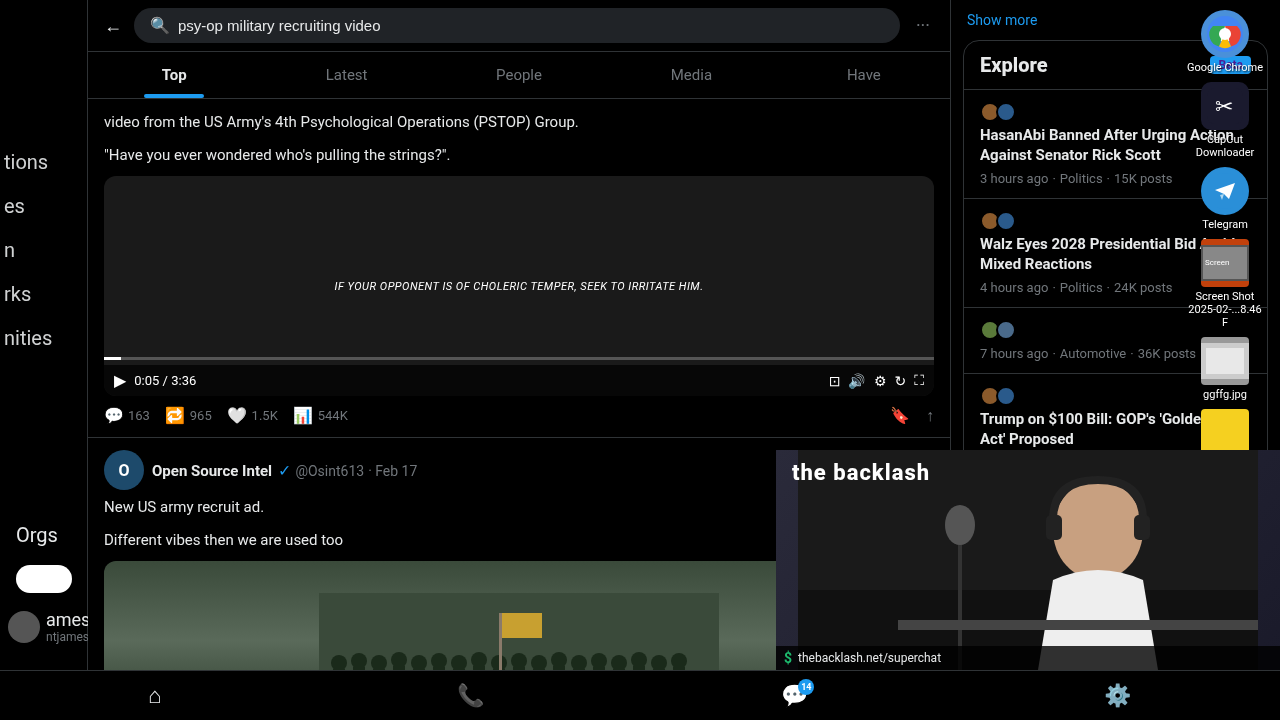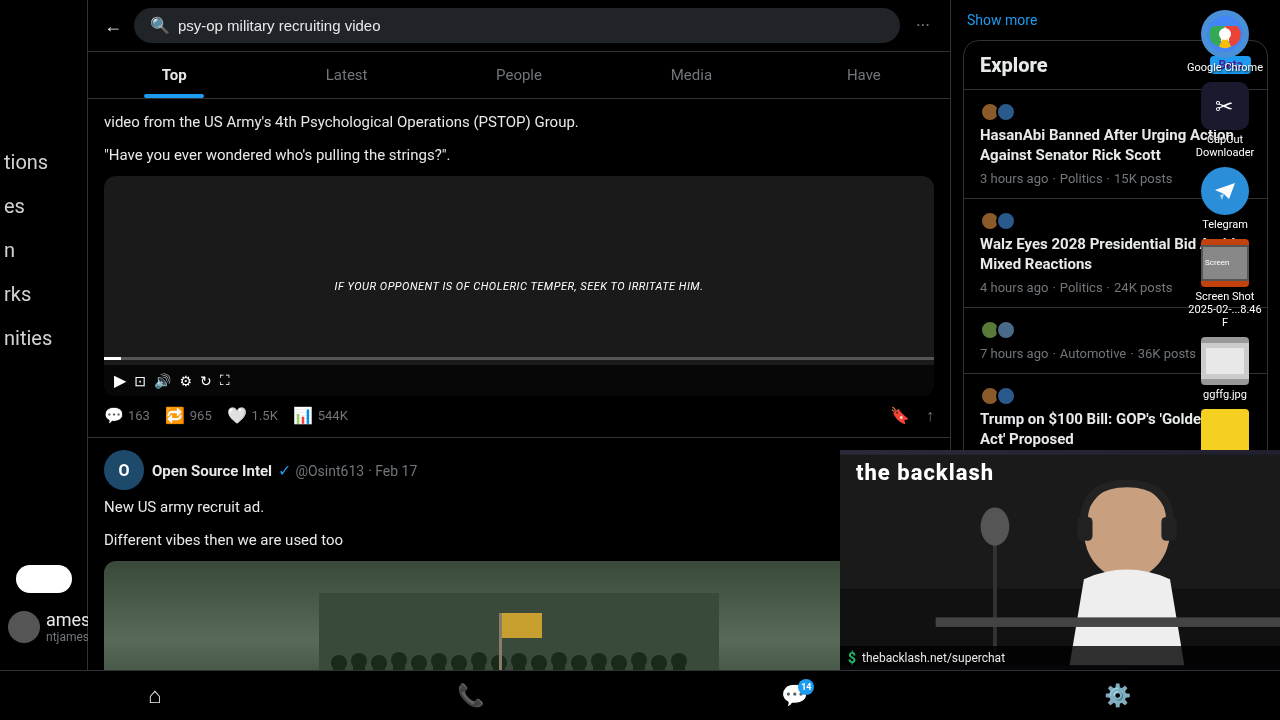--- a/index.html
+++ b/index.html
@@ -478,21 +478,21 @@
       display: flex;
       align-items: center;
       justify-content: center;
     }
 
     
     .stream-overlay {
       position: absolute;
       bottom: 50px;
       right: 0;
-      width: 440px;
+      width: 504px;
       height: 220px;
       background: #1a1a1a;
       z-index: 20;
       overflow: hidden;
     }
     .stream-label {
       position: absolute;
       top: 10px;
       left: 16px;
       font-size: 22px;
@@ -590,20 +590,21 @@
 
 <div class="left-sidebar">
   <div class="cropped-left">
     <span>tions</span>
     <span>es</span>
     <span>n</span>
     <span>rks</span>
     <span>nities</span>
   </div>
   <div style="margin-top: auto; padding-bottom: 60px;">
+    <div class="orgs-label">Orgs</div>
     <div class="sidebar-toggle"></div>
     <div class="sidebar-user">
       <div class="avatar-small"></div>
       <div>
         <div class="user-name-text">ames</div>
         <div style="font-size:12px;color:#71767b;">ntjames</div>
       </div>
       <span style="color:#e7e9ea;margin-left:4px;">···</span>
     </div>
   </div>
@@ -634,20 +635,21 @@
       <div class="tweet-text">video from the US Army's 4th Psychological Operations (PSTOP) Group.</div>
       <div class="tweet-text">"Have you ever wondered who's pulling the strings?".</div>
 
       <div class="video-player">
         <div class="video-text-overlay">IF YOUR OPPONENT IS OF CHOLERIC TEMPER, SEEK TO IRRITATE HIM.</div>
         <div class="progress-bar">
           <div class="progress-fill"></div>
         </div>
         <div class="video-controls">
           <span class="play-btn">▶</span>
+          <span class="video-time"><span>0:05</span> / <span>3:36</span></span>
           <span class="video-icon-btn">⊡</span>
           <span class="video-icon-btn">🔊</span>
           <span class="video-icon-btn">⚙</span>
           <span class="video-icon-btn">↻</span>
           <span class="video-icon-btn">⛶</span>
         </div>
       </div>
 
       <div class="tweet-actions">
         <div class="action-btn">

